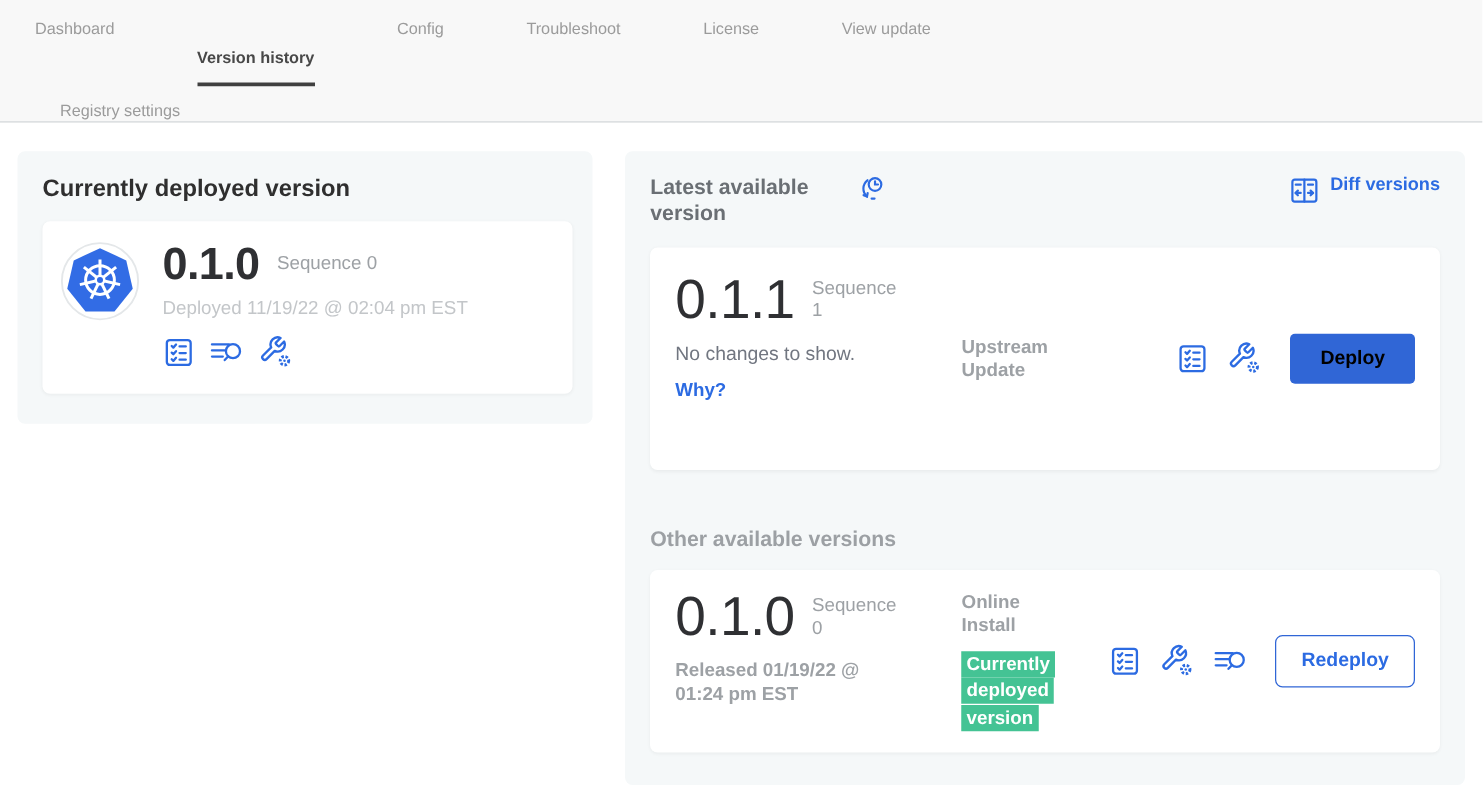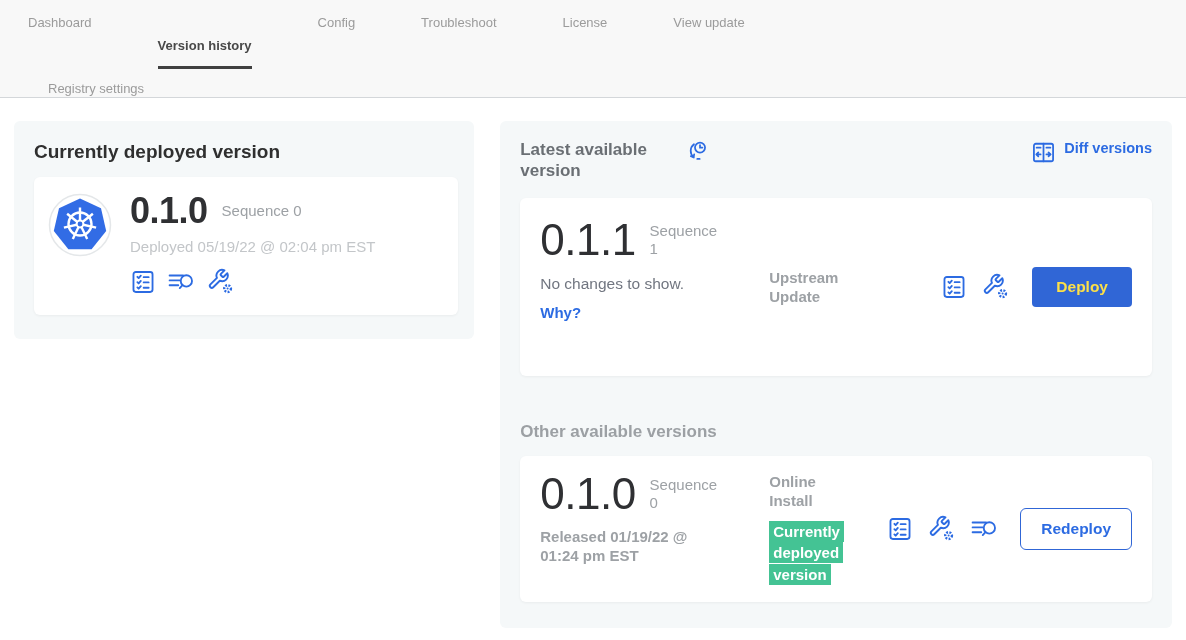--- a/index.html
+++ b/index.html
@@ -105,21 +105,21 @@
   .pad-top { padding-top: 50px; }
   .spacer { flex: 1; }
   .col-actions { display: flex; align-items: center; gap: 15px; align-self: center; flex: none; }
 
   .btn {
     font-family: "Liberation Sans", sans-serif;
     font-size: 15.5px; font-weight: 700;
     border-radius: 4px; cursor: pointer;
     padding: 11px 24px;
   }
-  .btn-primary { background: #3066d6; color: #fde047; border: none; margin-left: 8px; }
+  .btn-primary { background: #3066d6; color: #000000; border: none; margin-left: 8px; }
   .btn-outline {
     background: #ffffff; color: #2c6be2;
     border: 1.5px solid #3066d6; border-radius: 6px;
     padding: 11px 20px; margin-left: 6px;
   }
 
   .other-title { margin-top: 46px; font-size: 17px; font-weight: 700; color: #9ca0a4; }
 
   .badge-wrap { margin-top: 10px; width: 80px; line-height: 1.45; }
   .deployed-badge {
@@ -168,21 +168,21 @@
             <line x1="32" y1="31" x2="19.1" y2="20.7"></line>
           </g>
           <circle cx="32" cy="31" r="3.4" fill="#326ce5" stroke="#ffffff" stroke-width="2"></circle>
         </svg>
       </span>
       <div>
         <div class="version-line">
           <span class="version-big">0.1.0</span>
           <span class="seq-label">Sequence 0</span>
         </div>
-        <div class="deployed-date">Deployed 05/19/22 @ 02:04 pm EST</div>
+        <div class="deployed-date">Deployed 11/19/22 @ 02:04 pm EST</div>
         <div class="icon-row">
           <button class="icon-btn">
             <svg viewBox="0 0 24 24" width="26" height="26" fill="none" stroke="#2c6be2" stroke-width="1.7" stroke-linecap="round" stroke-linejoin="round">
               <rect x="3.2" y="2.8" width="17.6" height="18.4" rx="2.2"></rect>
               <polyline points="6.8 7.2 8 8.4 10 6.1"></polyline>
                 <line x1="12.6" y1="7.5" x2="17.2" y2="7.5"></line>
               <polyline points="6.8 12.1 8 13.3 10 11"></polyline>
                 <line x1="12.6" y1="12.4" x2="17.2" y2="12.4"></line>
               <polyline points="6.8 17 8 18.2 10 15.9"></polyline>
                 <line x1="12.6" y1="17.3" x2="17.2" y2="17.3"></line>

